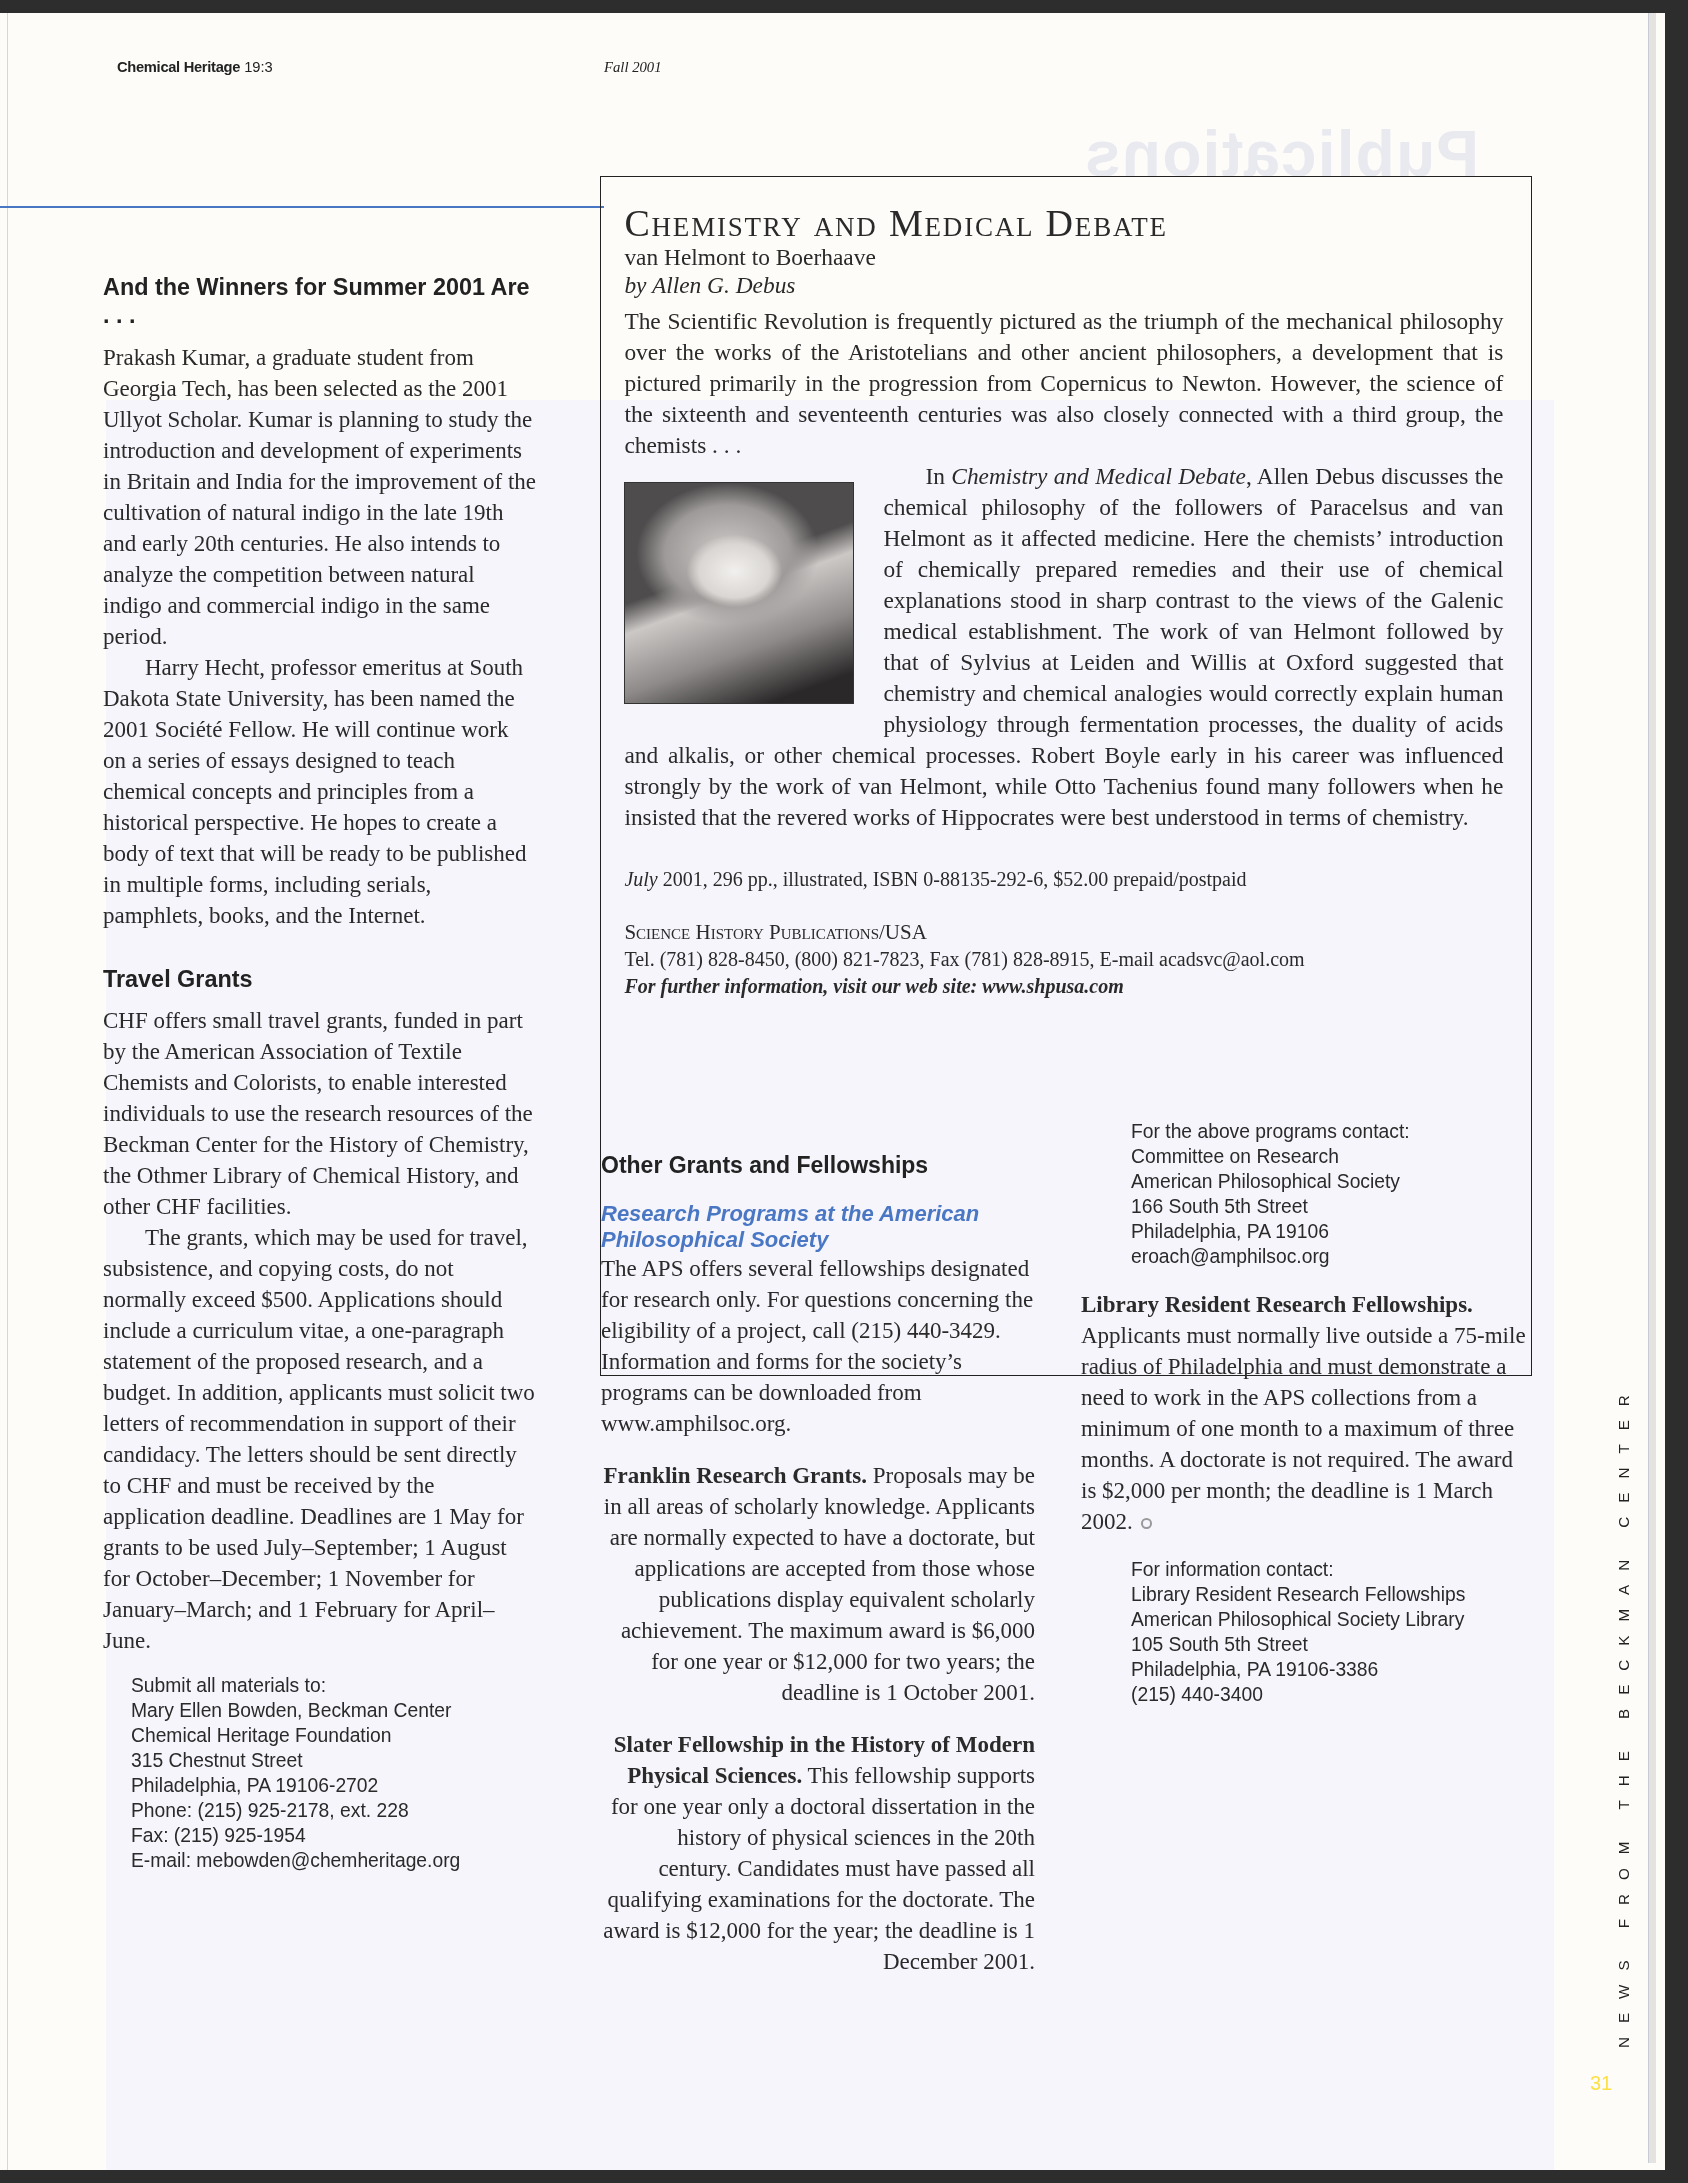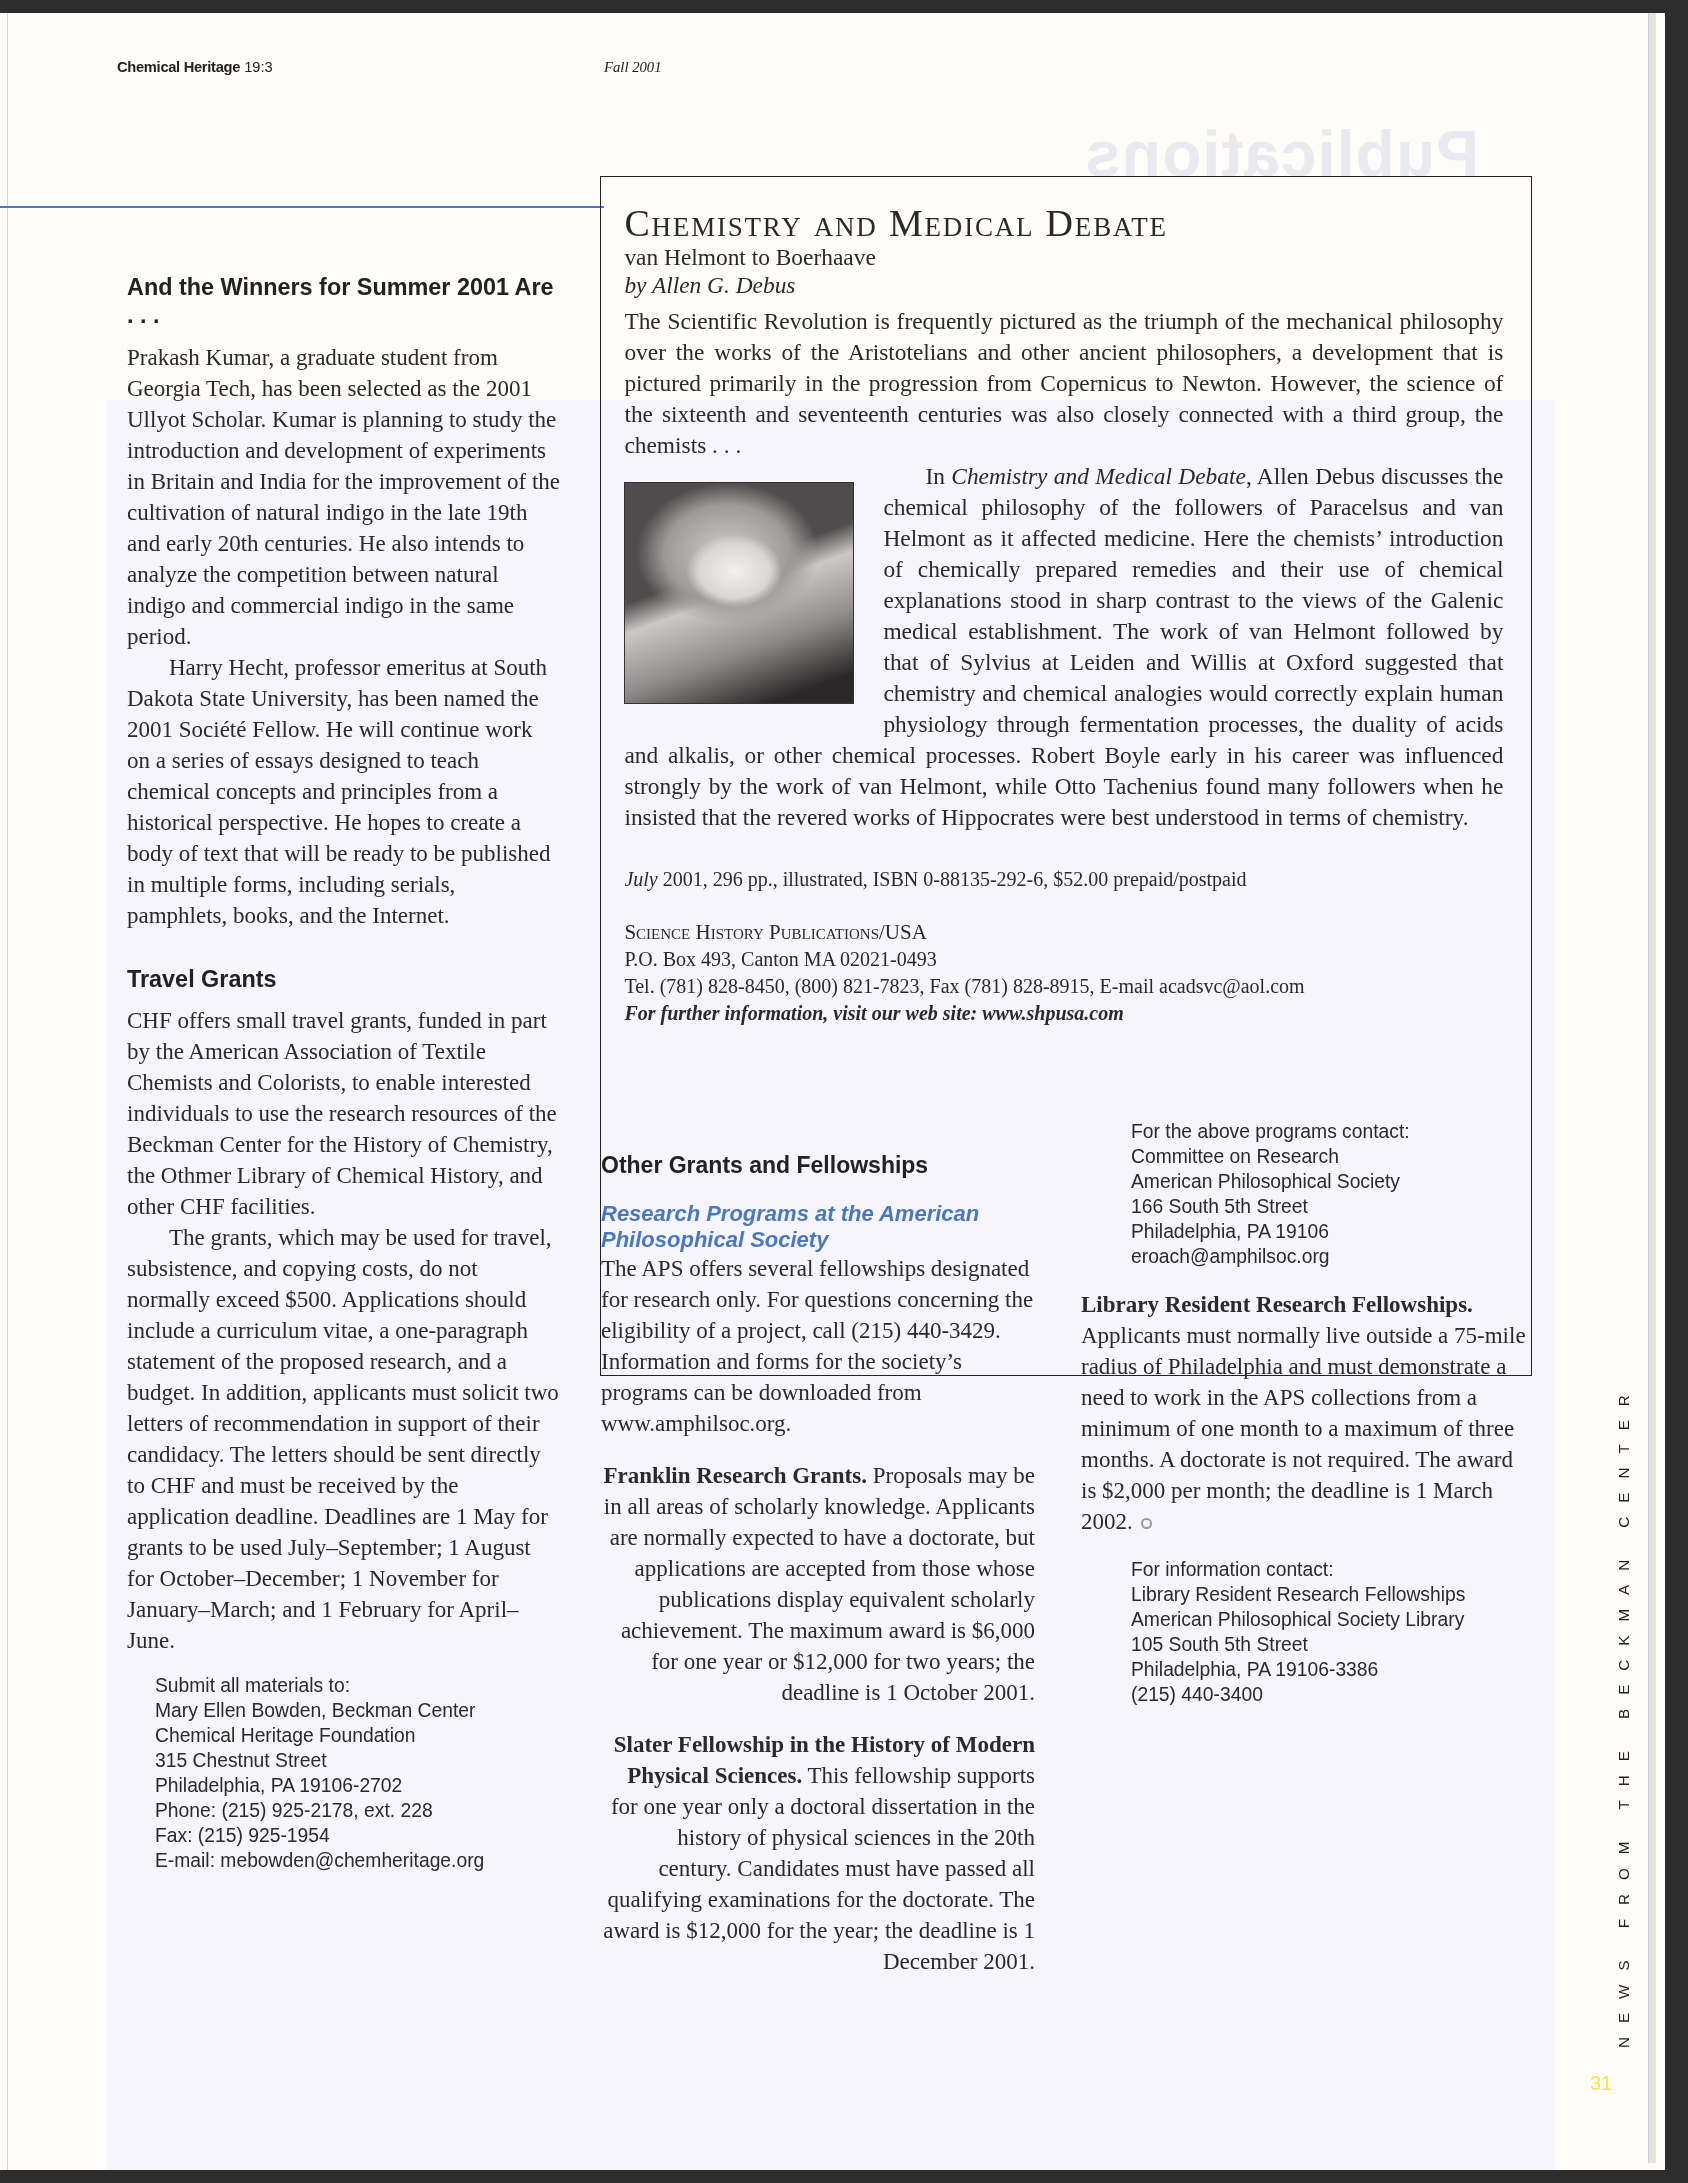--- a/index.html
+++ b/index.html
@@ -22,21 +22,21 @@
   .rh-right { left: 604px; font-family: "Liberation Serif", serif; font-style: italic; }
 
   .blue-rule { position: absolute; left: 0; top: 206px; width: 604px; height: 2.3px; background: #4a77c4; }
 
   .ghost-title { position: absolute; left: 1084px; top: 117px; font-family: "Liberation Sans", sans-serif; font-weight: bold; font-size: 64px; color: #e9e9f0; transform: scaleX(-1); letter-spacing: 1.2px; }
 
   .col { position: absolute; font-family: "Liberation Serif", serif; color: #2a2a2a; }
   .serif-body { font-size: 23px; line-height: 31px; }
   .sans-head { font-family: "Liberation Sans", sans-serif; font-weight: bold; color: #222; }
 
-  .col-left { left: 127px; top: 273px; width: 434px; }
+  .col-left { left: 103px; top: 273px; width: 434px; }
   .h-winners { font-size: 23.4px; line-height: 28px; margin-bottom: 13px; }
   .indent { text-indent: 42px; }
   .h-travel { font-size: 23.4px; margin-top: 35px; margin-bottom: 11.7px; }
   .contact { font-family: "Liberation Sans", sans-serif; font-size: 19.3px; line-height: 25px; color: #2a2a2a; }
   .contact-left { margin-top: 17.6px; margin-left: 28px; }
 
   .book-box {
     position: absolute; left: 600px; top: 176px; width: 932px; height: 1200px;
     border: 1.8px solid #222; background: transparent;
   }
@@ -124,21 +124,20 @@
     <p class="book-text">The Scientific Revolution is frequently pictured as the triumph of the mechanical philosophy over the works of the Aristotelians and other ancient philosophers, a development that is pictured primarily in the progression from Copernicus to Newton. However, the science of the sixteenth and seventeenth centuries was also closely connected with a third group, the chemists . . .</p>
     <div class="portrait" title="Engraved portrait of an 18th-century gentleman in a wig"></div>
     <p class="book-text indent">
       <span>In </span><i>Chemistry and Medical Debate</i><span>, Allen Debus discusses the chemical philosophy of the followers of Paracelsus and van Helmont as it affected medicine. Here the chemists’ introduction of chemically prepared remedies and their use of chemical explanations stood in sharp contrast to the views of the Galenic medical establishment. The work of van Helmont followed by that of Sylvius at Leiden and Willis at Oxford suggested that chemistry and chemical analogies would correctly explain human physiology through fermentation processes, the duality of acids and alkalis, or other chemical processes. Robert Boyle early in his career was influenced strongly by the work of van Helmont, while Otto Tachenius found many followers when he insisted that the revered works of Hippocrates were best understood in terms of chemistry.</span>
     </p>
     <div class="book-meta">
       <i>July</i><span> 2001, 296 pp., illustrated,  ISBN 0-88135-292-6,  $52.00 prepaid/postpaid</span>
     </div>
     <div class="publisher">
       <div class="pubname">Science History Publications/USA</div>
-      <div>P.O. Box 493, Canton MA 02021-0493</div>
       <div>Tel. (781) 828-8450, (800) 821-7823, Fax (781) 828-8915, E-mail acadsvc@aol.com</div>
       <div class="web">For further information, visit our web site: www.shpusa.com</div>
     </div>
   </div>
 </div>
 
 <div class="col col-mid">
   <h2 class="sans-head h-other">Other Grants and Fellowships</h2>
   <h3 class="h-aps">Research Programs at the American Philosophical Society</h3>
   <p class="serif-body">The APS offers several fellowships designated for research only. For questions concerning the eligibility of a project, call (215) 440-3429. Information and forms for the society’s programs can be downloaded from www.amphilsoc.org.</p>

